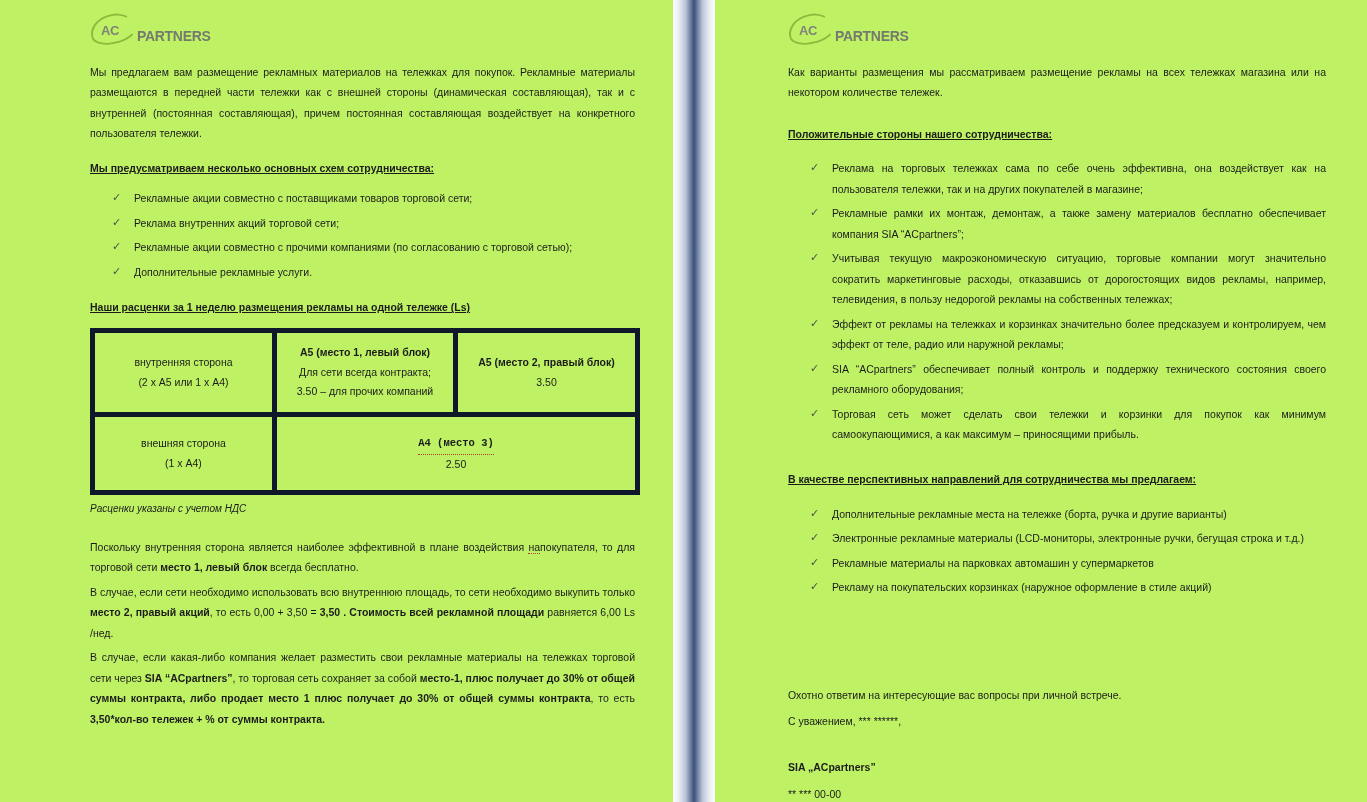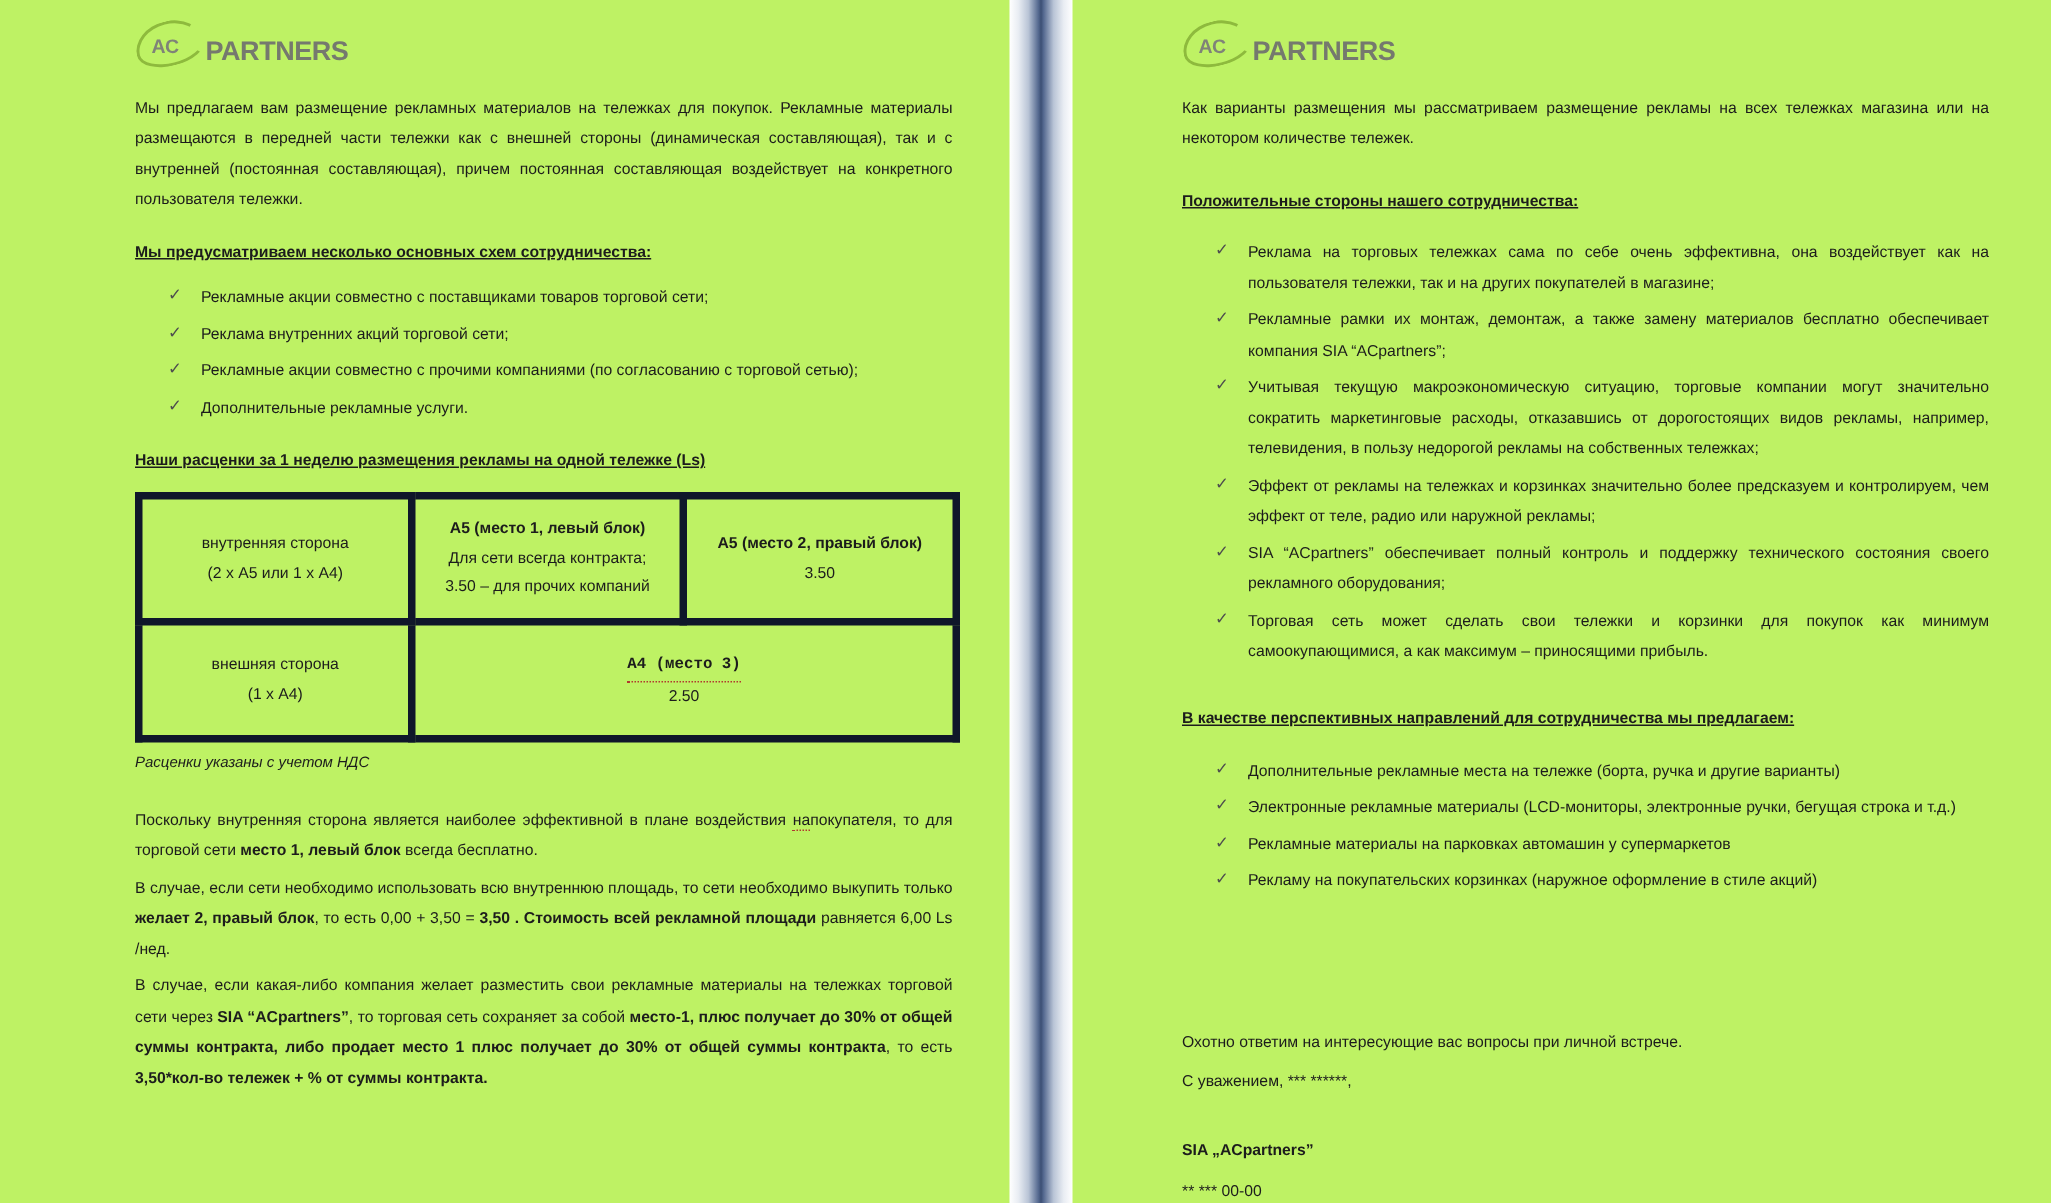--- a/index.html
+++ b/index.html
@@ -83,21 +83,21 @@
   .logo-ac-text {
     position: absolute;
     left: 11px; top: 5px;
     font-size: 13px;
     font-weight: bold;
     color: #7a7a7a;
     letter-spacing: -0.4px;
     font-family: "Liberation Sans", sans-serif;
   }
   .logo-partners {
-    font-size: 18px;
+    font-size: 14px;
     font-weight: bold;
     color: #6f6f6f;
     letter-spacing: -0.3px;
     line-height: 1;
     padding-bottom: 1px;
   }
 
   
   p.j {
     margin: 0 0 15px 0;
@@ -228,21 +228,21 @@
 
       <p class="note-italic">Расценки  указаны  с учетом НДС</p>
 
       <div class="spacer-18"></div>
 
       <p class="j tight">
         <span>Поскольку   внутренняя   сторона   является   наиболее   эффективной   в   плане   воздействия   </span><span class="red-squiggle">на</span><span>покупателя,  то для торговой  сети </span><span class="b">место 1, левый блок</span><span> всегда  бесплатно.</span>
       </p>
 
       <p class="j tight">
-        <span>В   случае,   если   сети   необходимо   использовать   всю   внутреннюю   площадь,   то   сети   необходимо выкупить    только    </span><span class="b">желает  2,  правый  блок</span><span>,  то    есть    0,00   +   3,50   =   </span><span class="b">3,50 .  Стоимость  всей рекламной  площади</span><span> равняется  6,00  Ls /нед.</span>
+        <span>В   случае,   если   сети   необходимо   использовать   всю   внутреннюю   площадь,   то   сети   необходимо выкупить    только    </span><span class="b">место  2,  правый  акций</span><span>,  то    есть    0,00   +   3,50   =   </span><span class="b">3,50 .  Стоимость  всей рекламной  площади</span><span> равняется  6,00  Ls /нед.</span>
       </p>
 
       <p class="j tight">
         <span>В  случае,  если  какая-либо  компания  желает  разместить  свои  рекламные  материалы  на  тележках торговой  сети  через  </span><span class="b">SIA  “ACpartners”</span><span>,  то  торговая  сеть  сохраняет  за  собой  </span><span class="b">место-1,  плюс получает до 30% от общей суммы контракта, либо продает место 1 плюс получает до 30% от общей суммы контракта</span><span>, то есть </span><span class="b">3,50*кол-во тележек + % от суммы контракта.</span>
       </p>
 
     </div>
   </div>
 
   <div class="gutter"></div>

